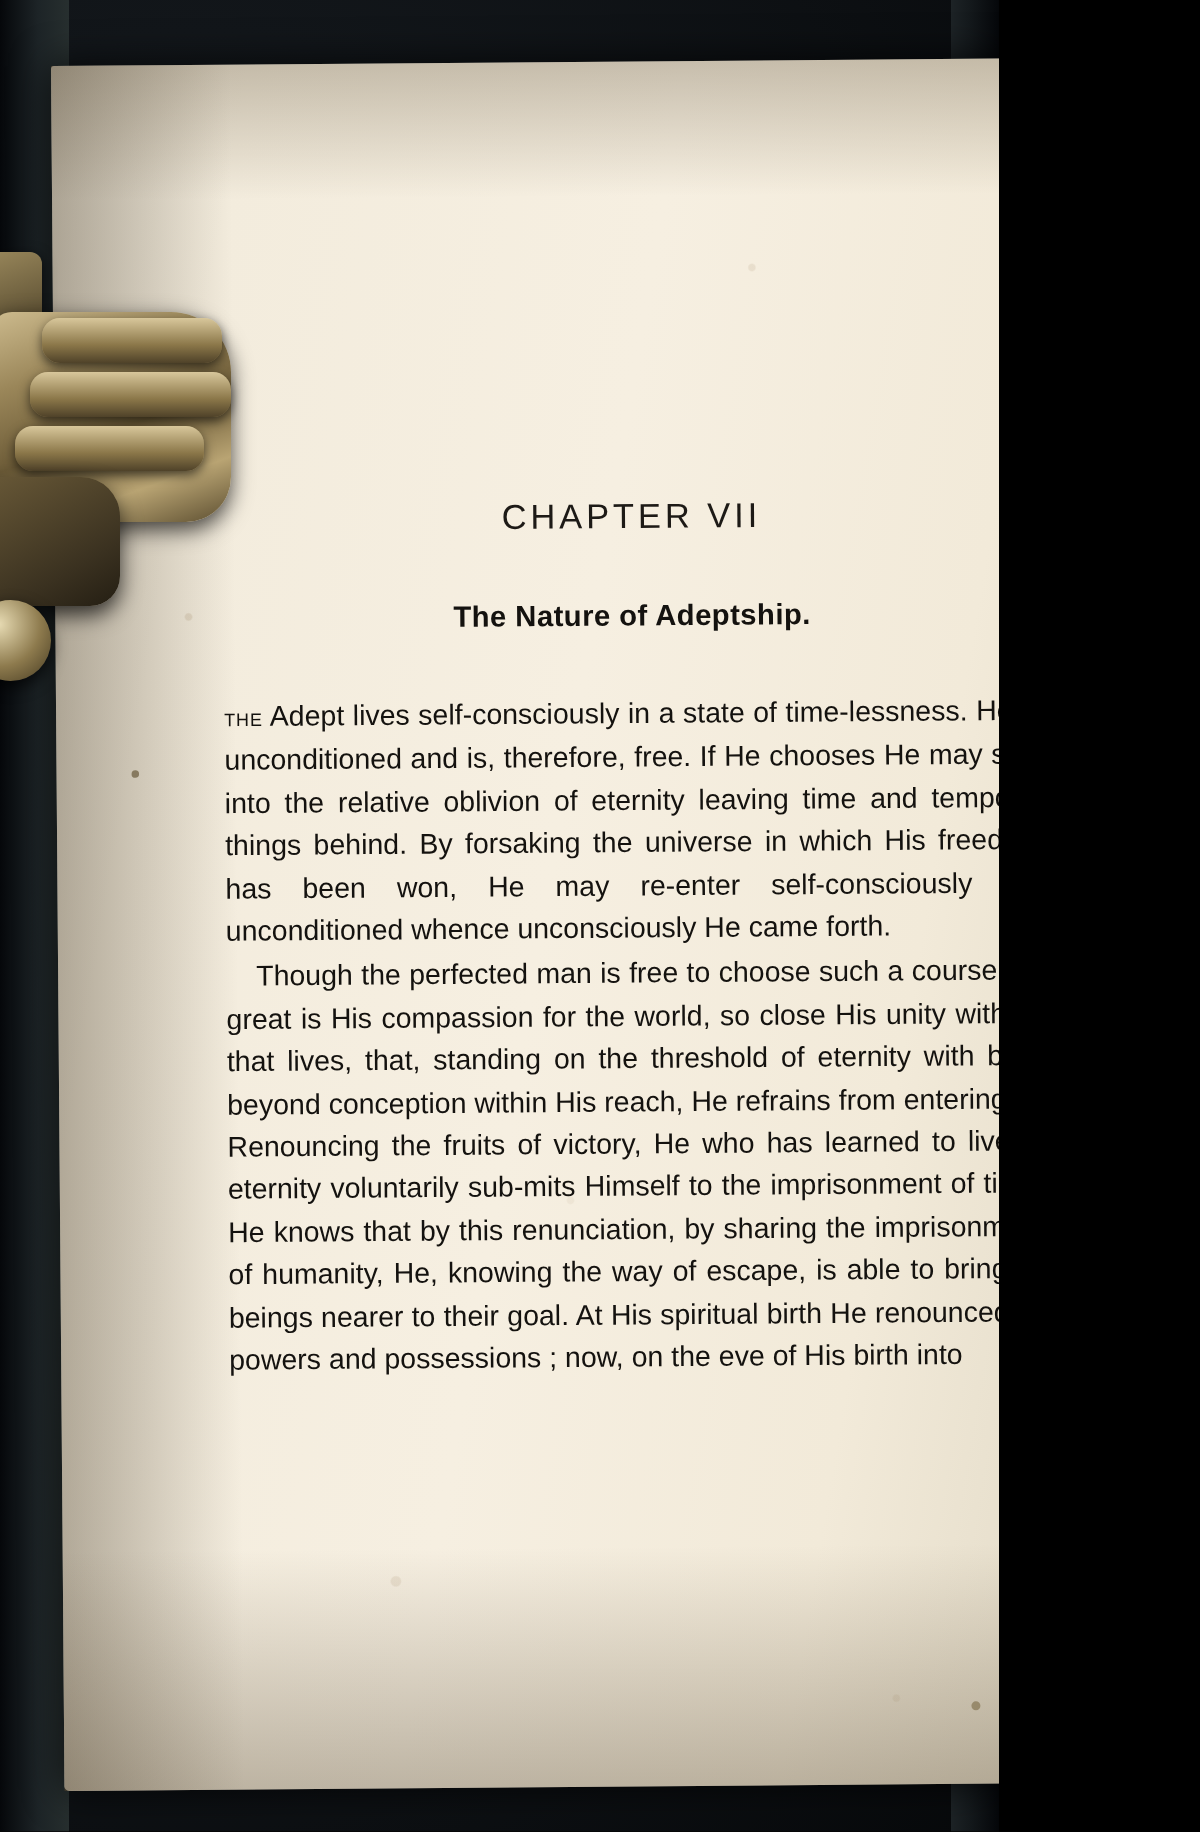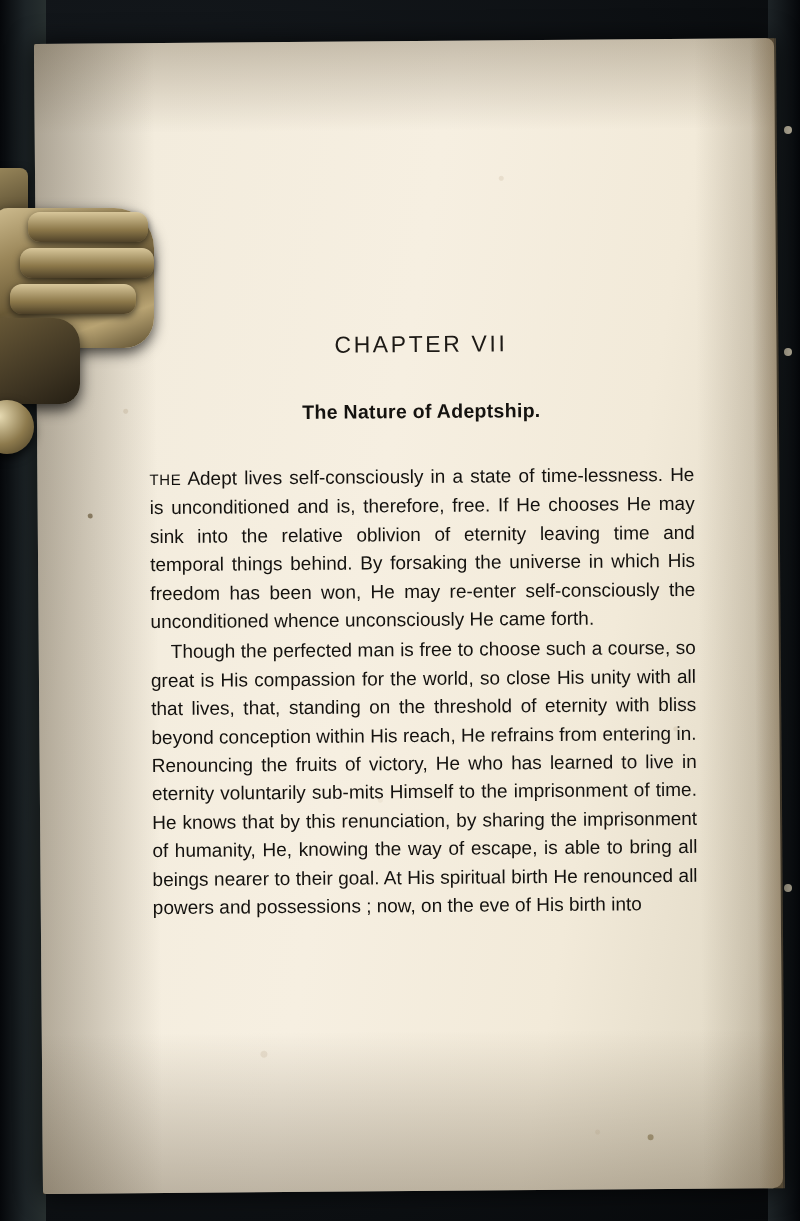--- a/index.html
+++ b/index.html
@@ -9,21 +9,21 @@
   }
   body {
     width: 800px;
     height: 1221px;
     overflow: hidden;
     font-family: "Liberation Serif", serif;
   }
 
   #scene {
     position: relative;
-    width: 800px;
+    width: 666px;
     height: 1221px;
     background: #0a0a0a;
     overflow: hidden;
   }
 
   
   .cover {
     position: absolute;
     inset: 0;
     background:
@@ -134,21 +134,21 @@
     color: #14120f;
     text-align: justify;
     text-justify: inter-word;
     margin: 0 0 0 0;
   }
   .para + .para {
     text-indent: 20px;
     margin-top: 2px;
   }
   .smallcaps {
-    font-size: 15px;
+    font-size: 12px;
     letter-spacing: 0.6px;
   }
 
   
   .leaf-edge {
     position: absolute;
     right: -2px;
     top: 0;
     width: 26px;
     height: 100%;

